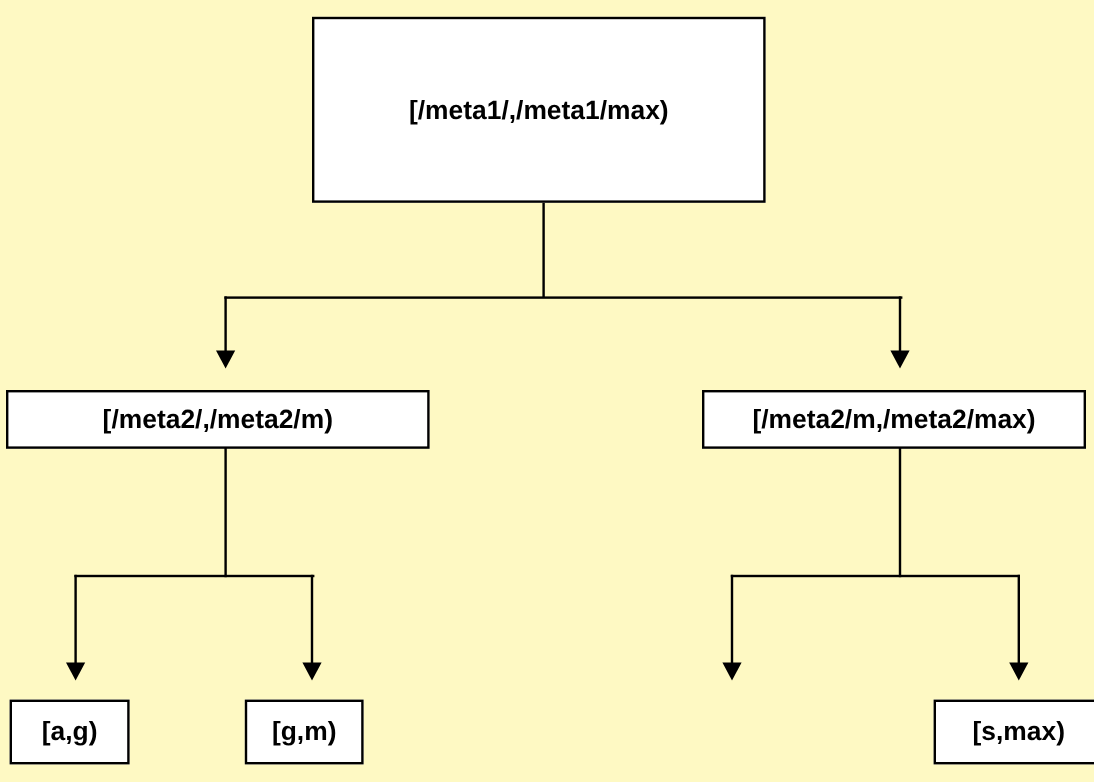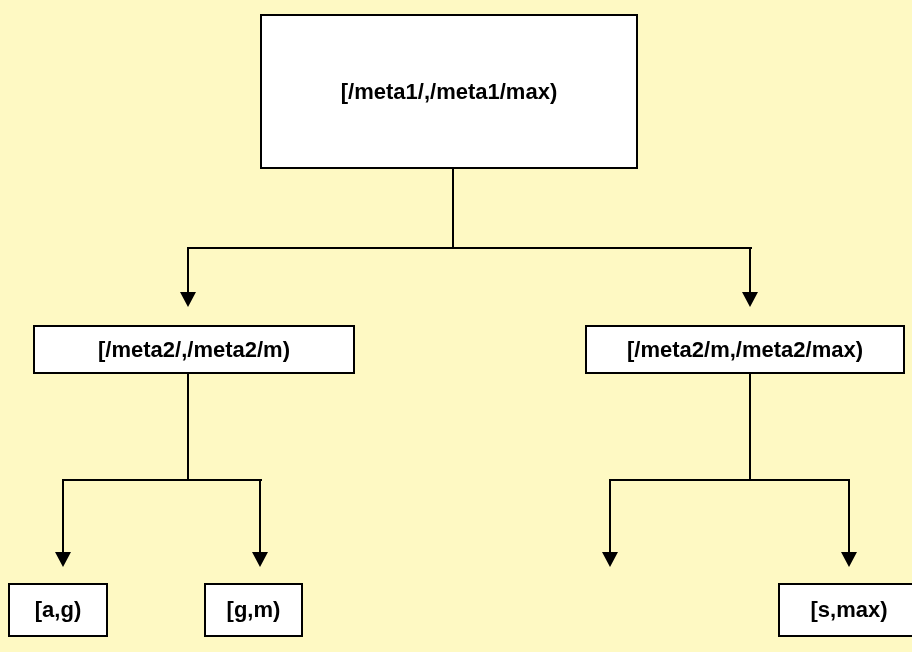--- a/index.html
+++ b/index.html
@@ -19,21 +19,21 @@
     background: #ffffff;
     display: flex;
     align-items: center;
     justify-content: center;
     font-size: 22px;
     font-weight: bold;
     color: #000000;
     white-space: nowrap;
   }
   .node-root  { left: 260px; top: 14px;  width: 378px; height: 155px; }
-  .node-left  { left: 33px;  top: 325px; width: 322px; height: 49px;  }
+  .node-left  { left: 5px;  top: 325px; width: 353px; height: 49px;  }
   .node-right { left: 585px; top: 325px; width: 320px; height: 49px;  }
   .node-ag    { left: 8px;   top: 583px; width: 100px; height: 54px;  }
   .node-gm    { left: 204px; top: 583px; width: 99px;  height: 54px;  }
   .node-ms    { left: 553px; top: 583px; width: 100px; height: 54px;  }
   .node-smax  { left: 778px; top: 583px; width: 142px; height: 54px;  }
 
   .vline, .hline { position: absolute; background: #000000; }
   .vline { width: 2px; }
   .hline { height: 2px; }
 

